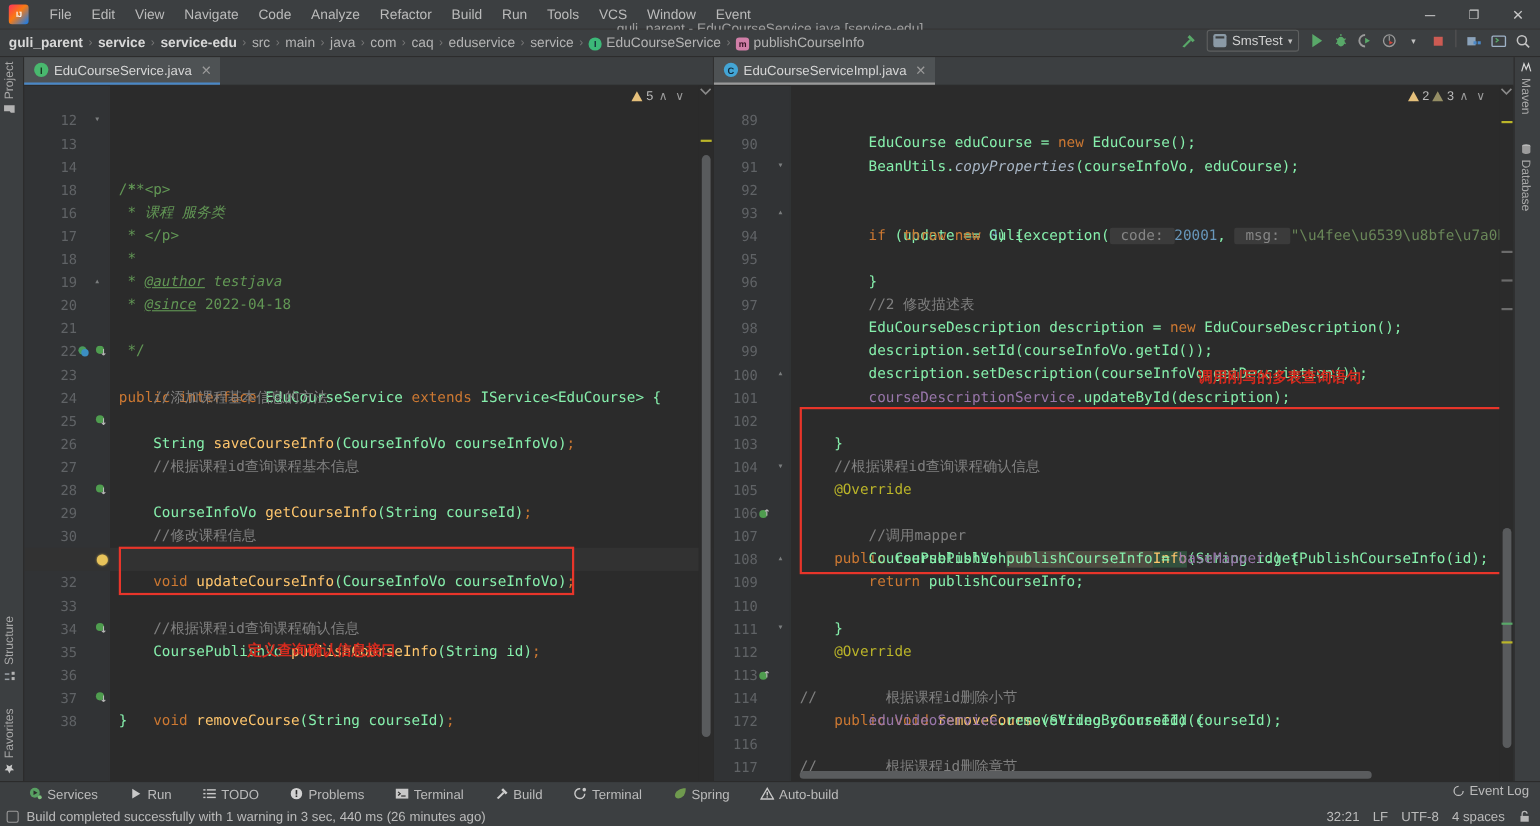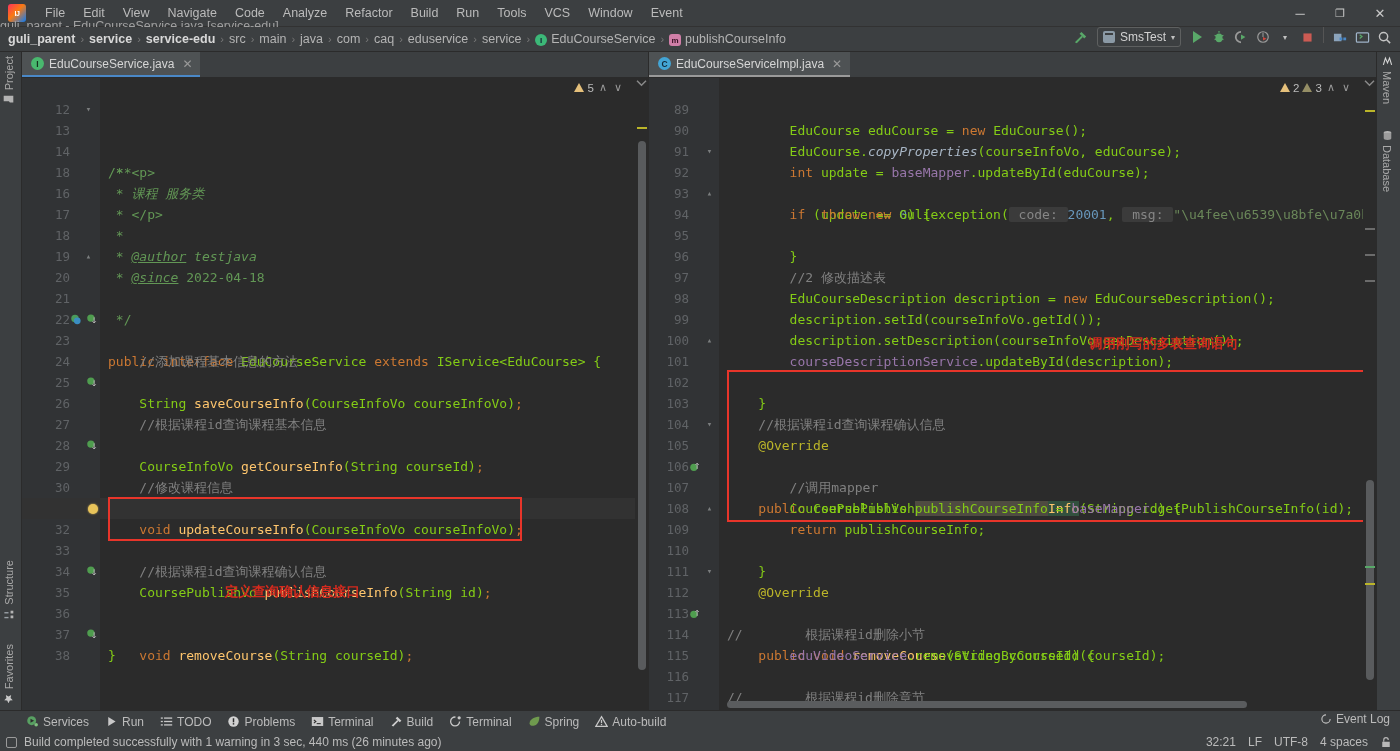--- a/index.html
+++ b/index.html
@@ -26,21 +26,21 @@
   .ij-logo::after{
     content:"IJ"; font-size:7px; color:#fff; font-weight:bold;
     font-family:"Liberation Sans", sans-serif; letter-spacing:-0.5px;
   }
   .menubar{ display:flex; align-items:center; gap:0px; }
   .menu-item{
     font-size:12.5px; color:#bbbbbb; padding:3px 9px; cursor:default;
     white-space:nowrap;
   }
   .win-title{
-    position:absolute; left:0; right:0; text-align:left;
+    position:absolute; left:0; right:0; text-align:center;
     font-size:12.5px; color:#a0a0a0; pointer-events:none;margin-top:26px;
   }
   .win-ctl{ position:absolute; right:0; top:0; display:flex; height:27px; }
   .win-btn{
     width:40px; height:27px; display:flex; align-items:center; justify-content:center;
     color:#c8c8c8; font-size:13px;
   }
 
   
   .navbar{
@@ -163,21 +163,21 @@
   
   .kw{ color:#cc7832; }
   .str{ color:#6a8759; }
   .num2{ color:#6897bb; }
   .cmt{ color:#808080; }
   .doc{ color:#629755; }
   .doctag{ color:#629755; text-decoration:underline; font-style:italic;}
   .anno{ color:#bbb529; }
   .fn{ color:#ffc66d; }
   .fld{ color:#9876aa; }
-  .pln{ color:#84cc16; }
+  .pln{ color:#86efac; }
   .stat{ color:#a9b7c6; font-style:italic; }
   .hintbg{ background:#3b3b3b; color:#868686; padding:0 2px; border-radius:2px;}
   .sel{ background:#32503e; }
   .sel2{ background:#4f4b41; }
   .bulb{
     width:10px;height:10px;border-radius:50%;background:#e8c35a;
     box-shadow:0 0 2px #e8c35a;
   }
   .fold{
     width:9px;height:9px;color:#7a7d7e;font-size:9px;line-height:9px;
@@ -212,21 +212,21 @@
     position:absolute; right:2px; width:8px; background:#595b5d; border-radius:4px;
   }
   .mark{ position:absolute; right:1px; width:10px; height:2px; }
 
   
   .bottom{
     position:absolute; left:0; right:0; bottom:0; height:41px; background:#3c3f41;
     border-top:1px solid #2b2b2b;
   }
   .toolwin-bar{
-    height:21px; display:flex; align-items:center; gap:0px; padding-left:18px;
+    height:21px; display:flex; align-items:center; gap:12px; padding-left:18px;
   }
   .twb{
     display:flex; align-items:center; gap:4px; font-size:12px; color:#bbbbbb;
     padding:2px 8px; cursor:default; white-space:nowrap;
   }
   .statusbar{
     height:20px; display:flex; align-items:center; padding-left:6px;
     font-size:12px; color:#bbbbbb; position:relative;
   }
   .status-right{
@@ -667,26 +667,25 @@
           <div class="codearea">
             <div class="lines">
 
               <div class="ln" style="top:0px;position:absolute;left:0;right:0">
                 <span class="num r">89</span>
                 <span class="code r"><span class="pln">        EduCourse eduCourse = </span><span class="kw">new </span><span class="pln">EduCourse();</span></span>
               </div>
 
               <div class="ln" style="top:21px;position:absolute;left:0;right:0">
                 <span class="num r">90</span>
-                <span class="code r"><span class="pln">        EduCourse.</span><span class="stat">copyProperties</span><span class="pln">(courseInfoVo, eduCourse);</span></span>
+                <span class="code r"><span class="pln">        BeanUtils.</span><span class="stat">copyProperties</span><span class="pln">(courseInfoVo, eduCourse);</span></span>
               </div>
 
               <div class="ln" style="top:42px;position:absolute;left:0;right:0">
                 <span class="num r">91</span>
-                <span class="code r"><span class="kw">        int </span><span class="pln">update = </span><span class="fld">baseMapper</span><span class="pln">.updateById(eduCourse);</span></span>
               </div>
 
               <div class="ln" style="top:63px;position:absolute;left:0;right:0">
                 <span class="num r">92</span>
                 <span class="fold" style="position:absolute;left:56px;top:6px">▾</span>
                 <span class="code r"><span class="kw">        if </span><span class="pln">(update == </span><span class="num2">0</span><span class="pln">) {</span></span>
               </div>
 
               <div class="ln" style="top:84px;position:absolute;left:0;right:0">
                 <span class="num r">93</span>
@@ -806,21 +805,21 @@
                 <span class="num r">113</span>
                 <span class="code r cmt">//        根据课程id删除小节</span>
               </div>
 
               <div class="ln" style="top:525px;position:absolute;left:0;right:0">
                 <span class="num r">114</span>
                 <span class="code r"><span class="fld">        eduVideoService</span><span class="pln">.removeVideoByCourseId(courseId);</span></span>
               </div>
 
               <div class="ln" style="top:546px;position:absolute;left:0;right:0">
-                <span class="num r">115</span>
+                <span class="num r">172</span>
               </div>
 
               <div class="ln" style="top:567px;position:absolute;left:0;right:0">
                 <span class="num r">116</span>
                 <span class="code r cmt">//        根据课程id删除章节</span>
               </div>
 
               <div class="ln" style="top:588px;position:absolute;left:0;right:0">
                 <span class="num r">117</span>
                 <span class="code r"></span>

